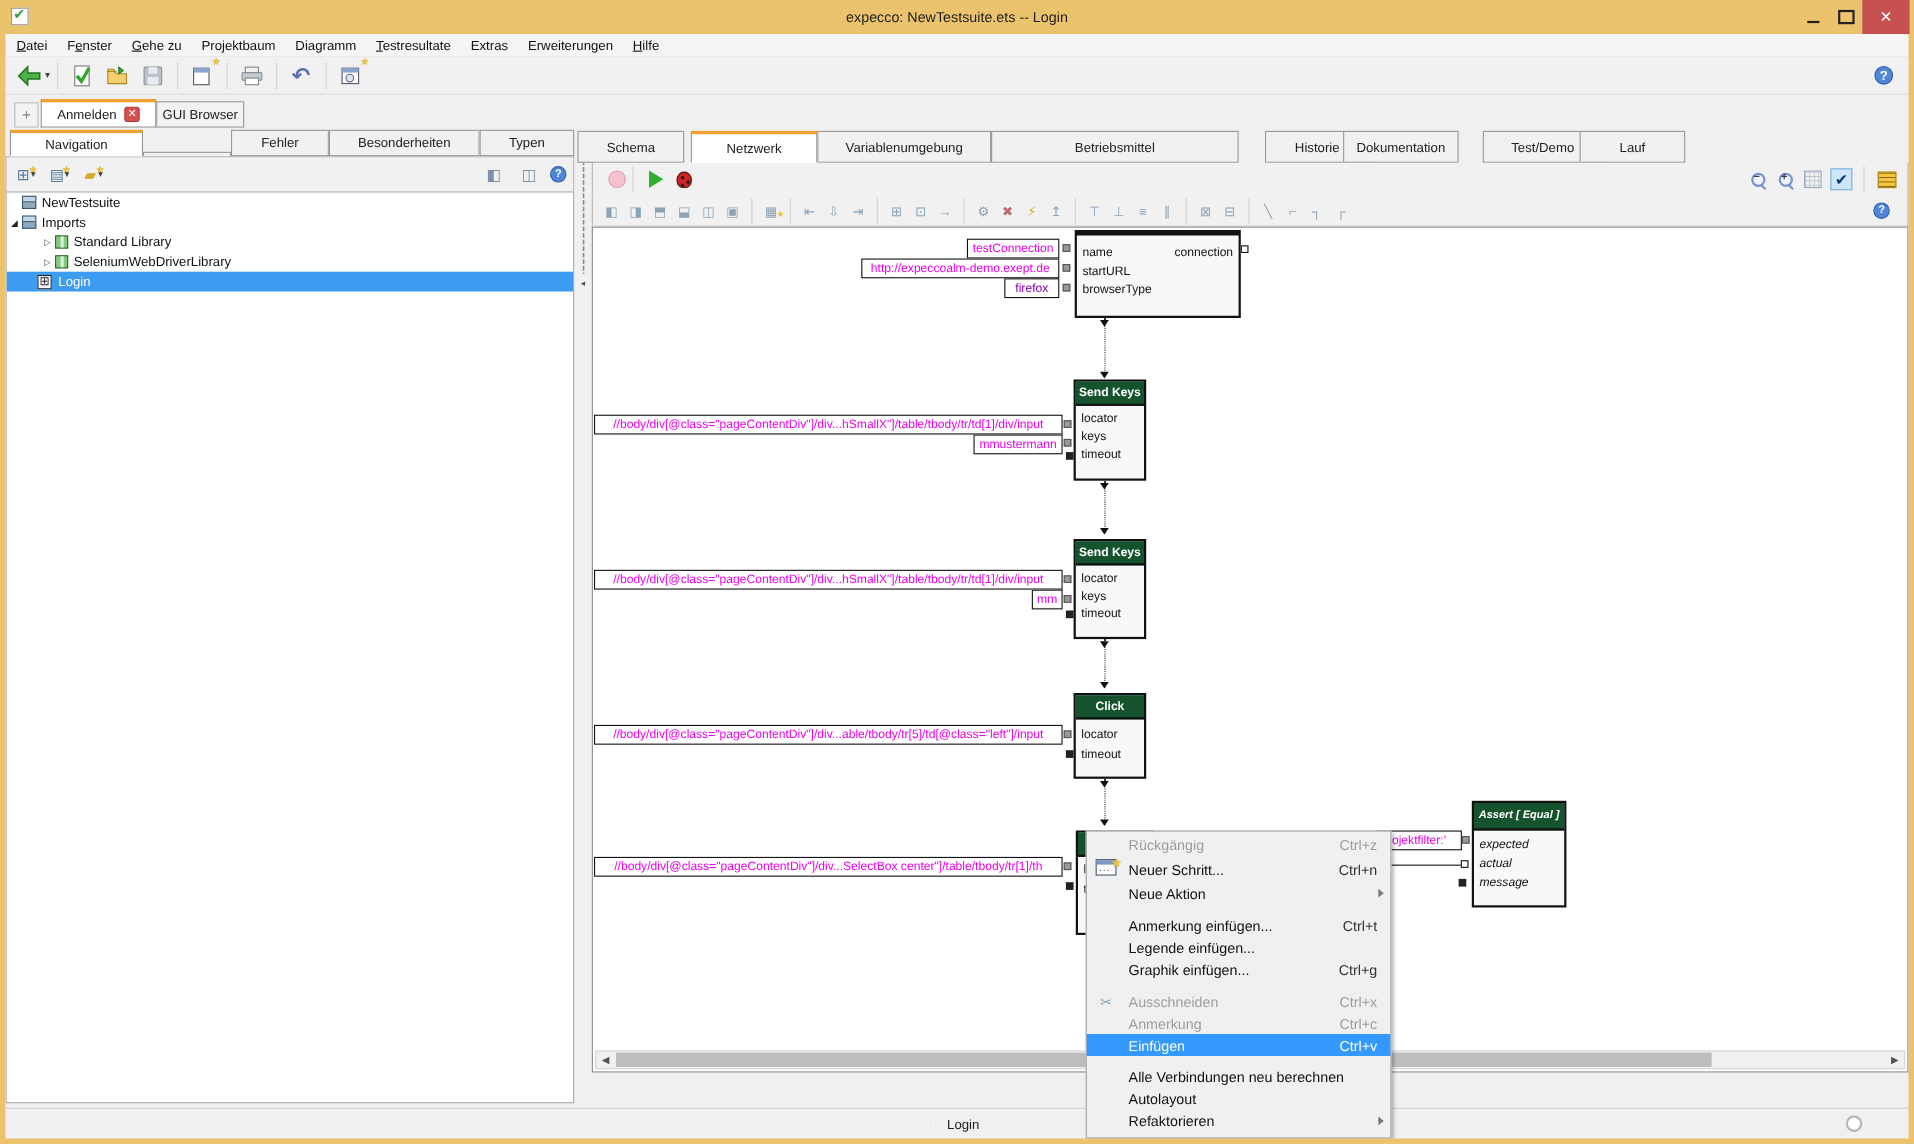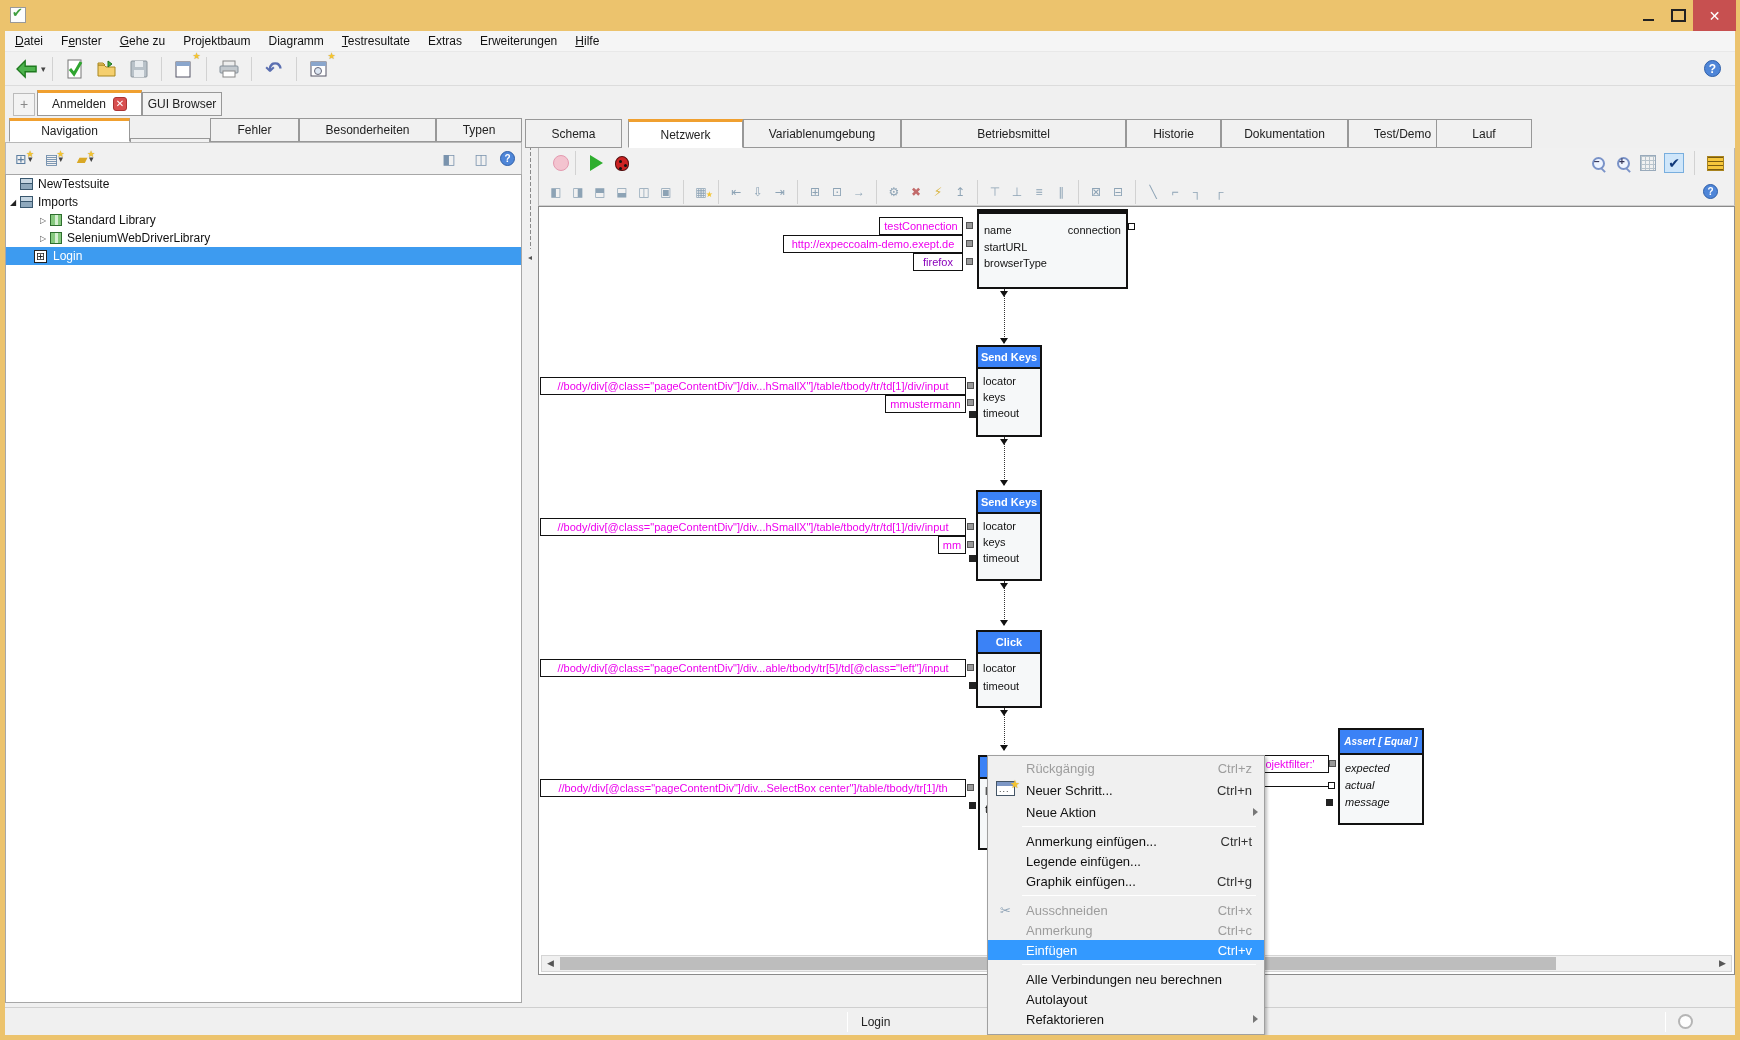--- a/index.html
+++ b/index.html
@@ -65,21 +65,21 @@
   .mag{width:15px;height:15px;position:relative;margin:0 5px;}
   .mag::before{content:"";position:absolute;left:1px;top:1px;width:9px;height:9px;border:2px solid #7a93c8;border-radius:50%;background:#eef4ff;}
   .mag::after{content:"";position:absolute;right:0px;bottom:0px;width:6px;height:2px;background:#7a93c8;transform:rotate(45deg);}
   .mag span{position:absolute;left:3px;top:0px;font-size:10px;font-weight:bold;color:#335;}
   .gridtoggle{width:16px;height:16px;border:1px solid #9ab;background-image:linear-gradient(#b8c4cc 1px,transparent 1px),linear-gradient(90deg,#b8c4cc 1px,transparent 1px);background-size:4px 4px;margin:0 4px;}
   .checktoggle{width:20px;height:20px;background:#cfe6fa;border:1px solid #78aede;color:#123a7a;font-size:14px;font-weight:bold;text-align:center;line-height:18px;margin:0 4px;}
   .yellowlist{width:17px;height:15px;background:#f6c73c;border:1px solid #a8831f;background-image:linear-gradient(#7a5c10 1px,transparent 1px);background-size:100% 4px;margin:0 6px;}
   
   .canvas{left:538px;top:206px;width:1197px;height:769px;background:#fff;border:1px solid #8a8a8a;overflow:hidden;}
   .node{position:absolute;background:#f6f8f9;border:2px solid #111;}
-  .node-title{background:#3b82f6;color:#fff;font-size:11px;font-weight:bold;text-align:center;border-bottom:2px solid #111;display:flex;align-items:center;justify-content:center;}
+  .node-title{background:#14532d;color:#fff;font-size:11px;font-weight:bold;text-align:center;border-bottom:2px solid #111;display:flex;align-items:center;justify-content:center;}
   .prow{position:absolute;left:5px;font-size:11px;color:#111;white-space:nowrap;}
   .pin{position:absolute;width:7px;height:7px;background:#222;}
   .pin.gray{background:#999;border:1px solid #555;}
   .pin.open{background:#fff;border:1px solid #111;}
   .vbox{position:absolute;background:#fff;border:1.5px solid #111;font-size:11px;font-weight:normal;color:#ee00ee;display:flex;align-items:center;justify-content:center;white-space:nowrap;overflow:hidden;}
   .vline{position:absolute;width:0;border-left:1px dotted #333;}
   .arrd{position:absolute;width:0;height:0;border-left:4px solid transparent;border-right:4px solid transparent;border-top:6px solid #111;}
   .hline{position:absolute;height:0;border-top:1px solid #111;}
   .hscroll{position:absolute;left:2px;bottom:2px;right:2px;height:17px;background:#f0f0f0;border:1px solid #d5d5d5;}
   .hs-arrow{position:absolute;top:0;width:17px;height:15px;color:#555;font-size:9px;text-align:center;line-height:15px;}
@@ -105,20 +105,21 @@
   .sb-ring{position:absolute;right:42px;top:6px;width:15px;height:15px;border-radius:50%;border:2px solid #b5b5b5;background:#fdfdfd;}
   svg{display:block;}
 </style>
 </head>
 <body>
 
 <div class="window">
 
   <div class="abs titlebar">
     <span class="app-icon"></span>
+    <span class="win-title">expecco: NewTestsuite.ets -- Login</span>
   </div>
   <div class="abs wc wc-min"></div>
   <div class="abs wc wc-max"></div>
   <div class="abs wc wc-close">✕</div>
 
   <div class="abs amber" style="left:0;top:31px;width:5px;height:1009px;"></div>
   <div class="abs amber" style="left:1735px;top:31px;width:5px;height:1009px;"></div>
   <div class="abs amber" style="left:0;top:1035px;width:1740px;height:5px;"></div>
 
   <div class="abs menubar">
@@ -259,22 +260,22 @@
     <span style="font-size:8px;color:#555;margin-top:2px;">◂</span>
     <div class="split-dots"></div>
     <span style="font-size:8px;color:#555;margin-top:4px;">◂</span>
   </div>
 
   <div class="abs rp-tabs">
     <span class="tab" style="left:-13px;width:97px;">Schema</span>
     <span class="tab active" style="left:90px;width:115px;">Netzwerk</span>
     <span class="tab" style="left:205px;width:158px;">Variablenumgebung</span>
     <span class="tab" style="left:363px;width:225px;">Betriebsmittel</span>
-    <span class="tab" style="left:588px;width:95px;">Historie</span>
-    <span class="tab" style="left:683px;width:127px;">Dokumentation</span>
+    <span class="tab" style="left:612px;width:95px;">Historie</span>
+    <span class="tab" style="left:683px;width:105px;">Dokumentation</span>
     <span class="tab" style="left:810px;width:109px;">Test/Demo</span>
     <span class="tab" style="left:898px;width:96px;">Lauf</span>
   </div>
 
   <div class="abs rp-tb1">
     <span class="abort"></span>
     <span class="tb-sep"></span>
     <span class="playtri"></span>
     <span class="bug"></span>
     <span style="flex:1;"></span>

